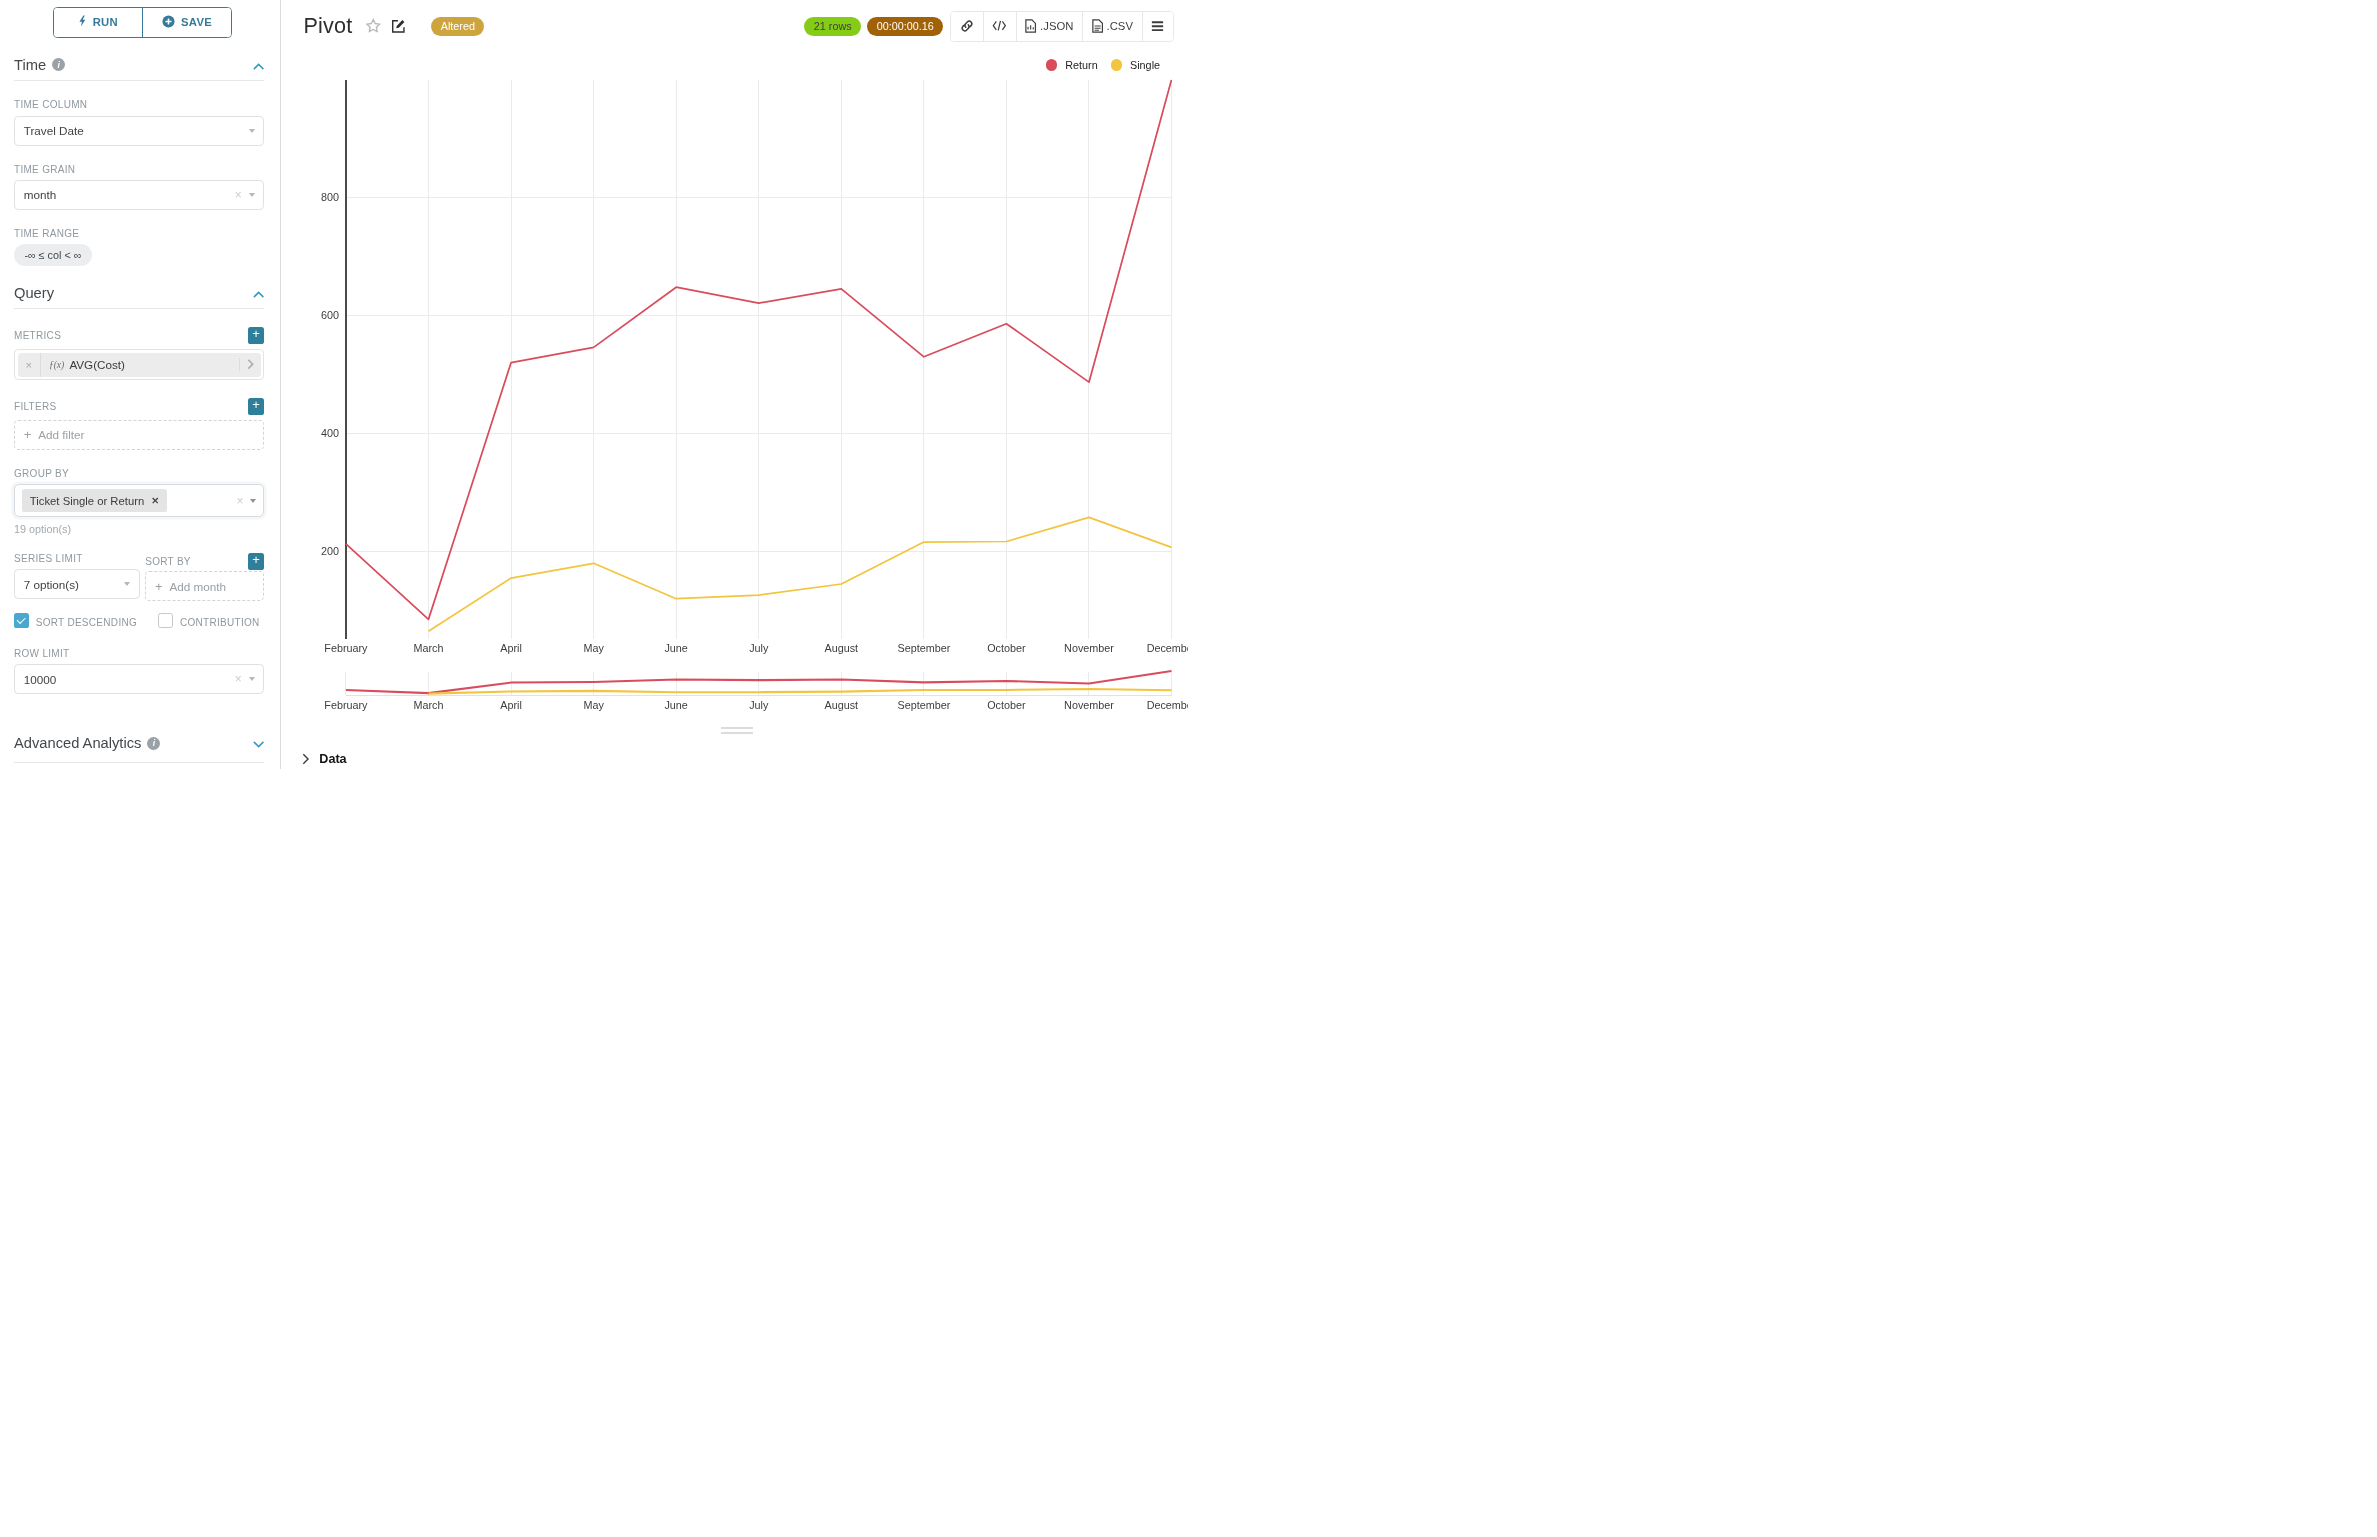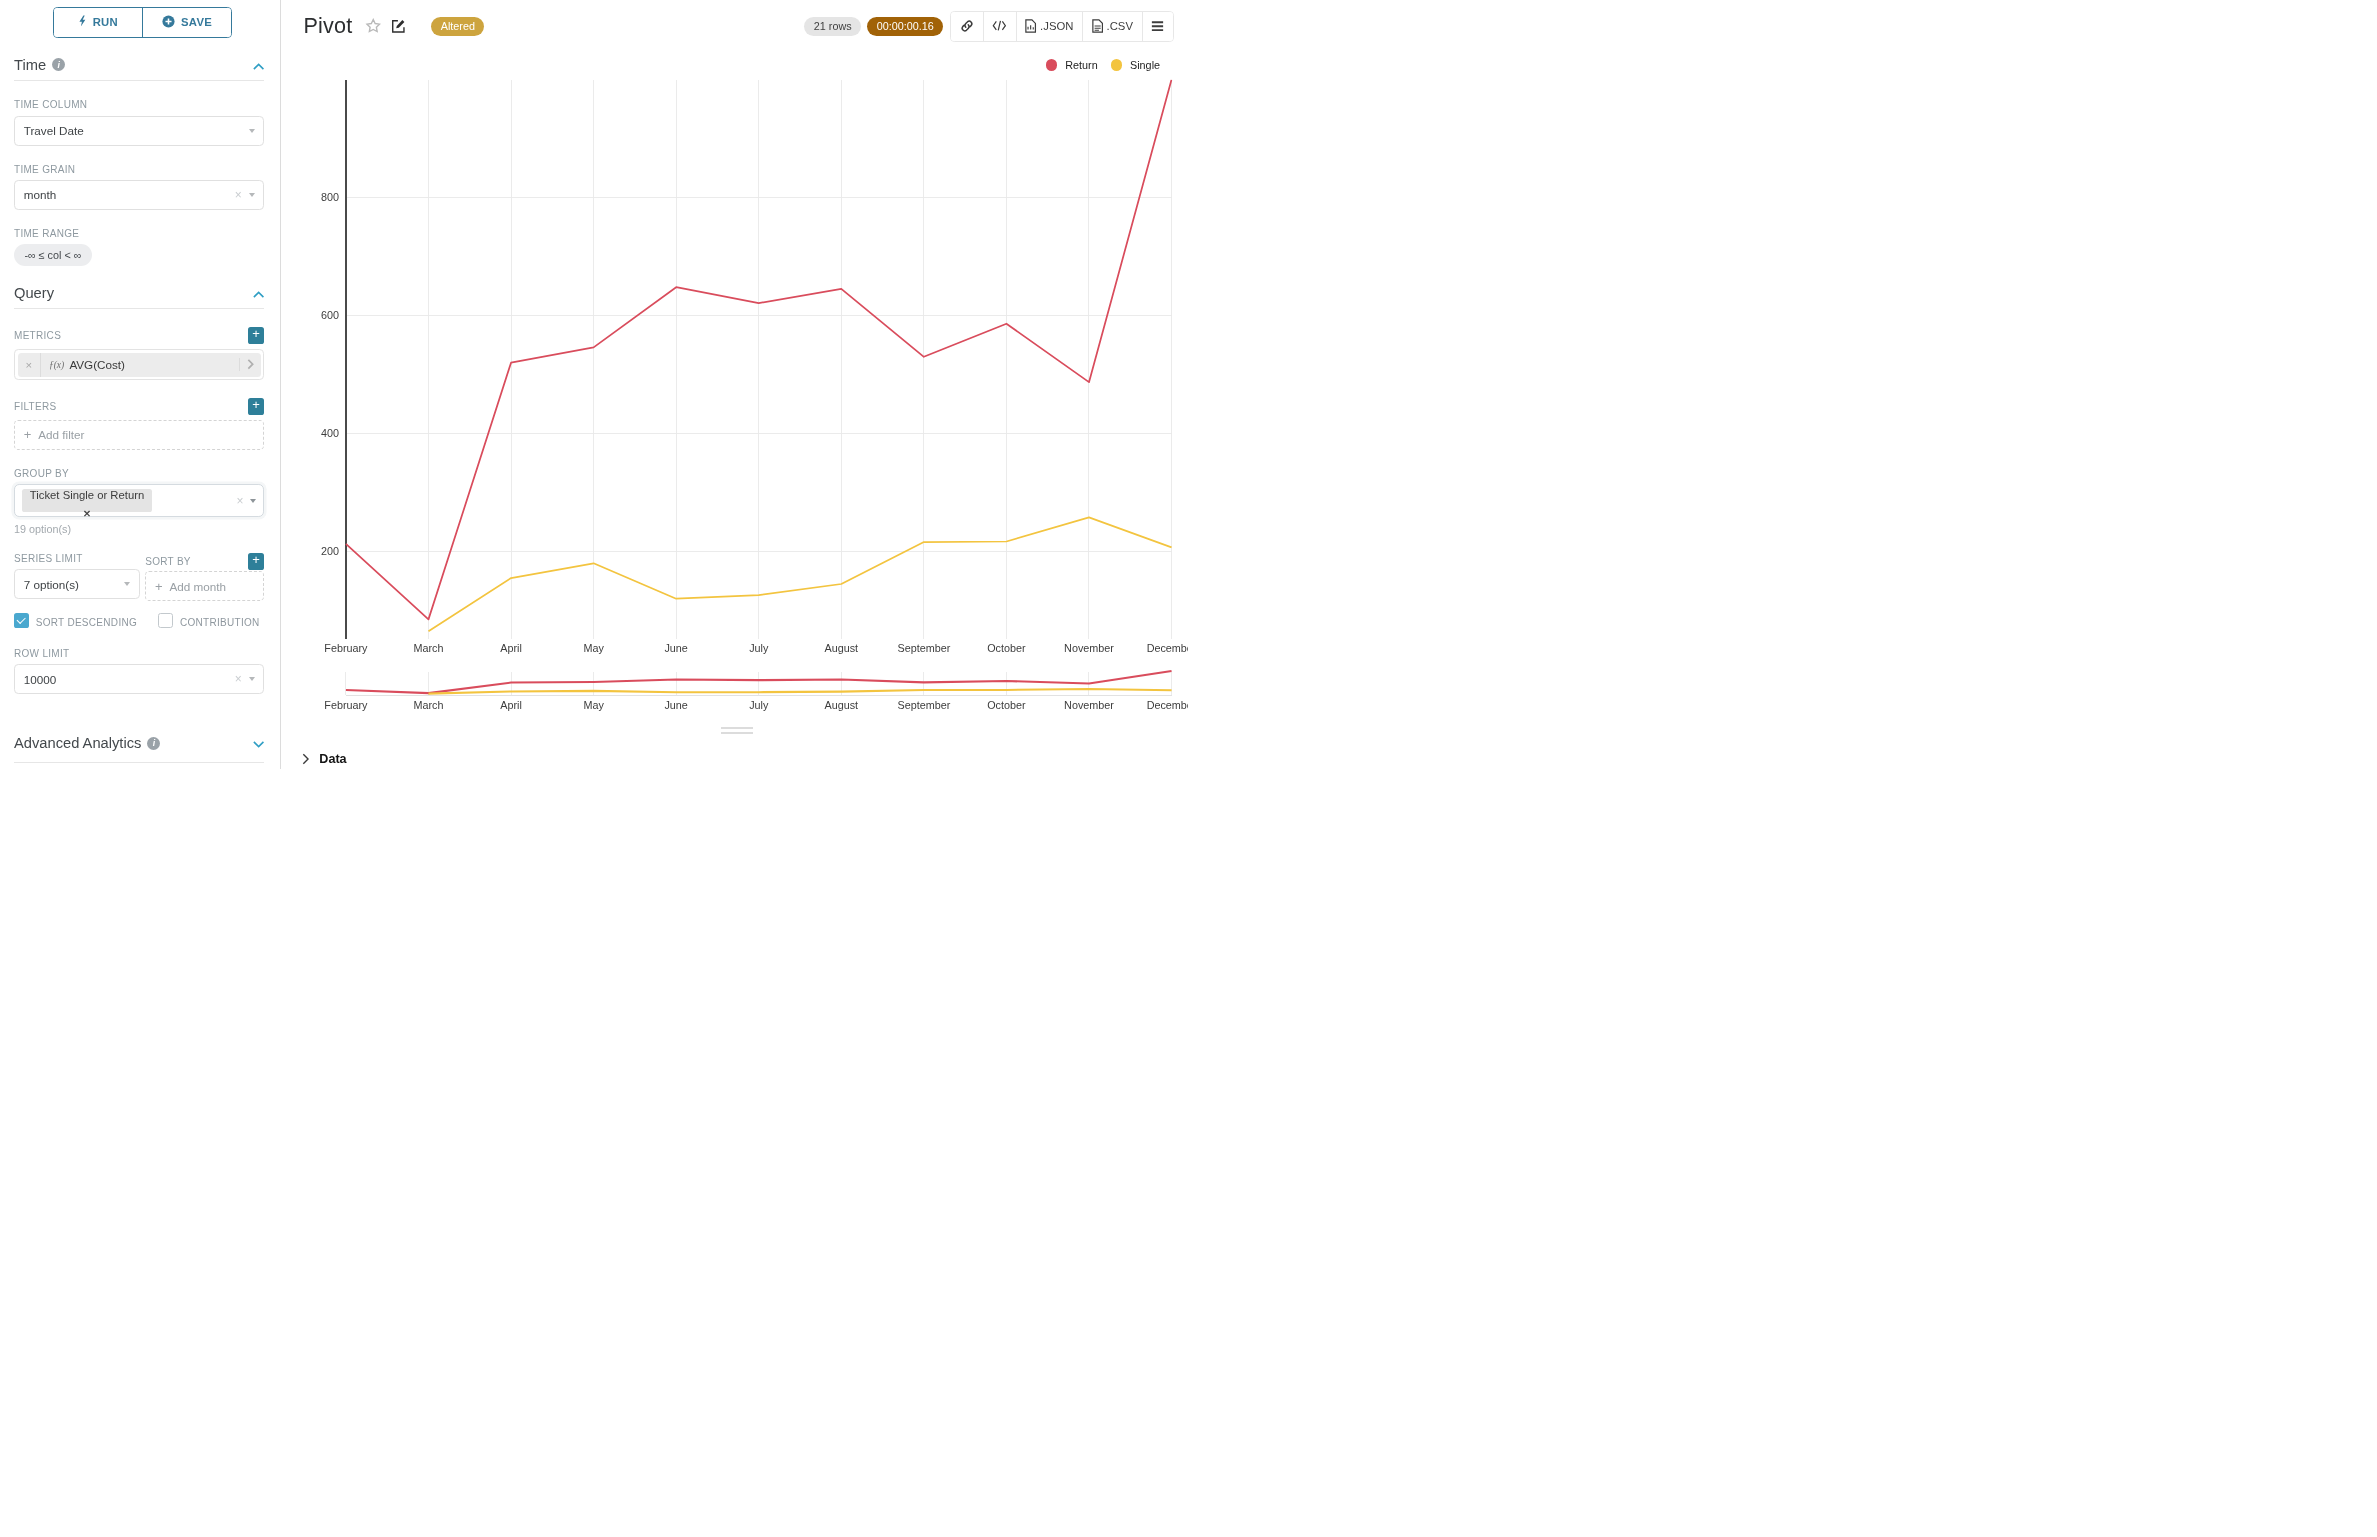--- a/index.html
+++ b/index.html
@@ -42,21 +42,21 @@
   .chip-val{font-size:11.7px;color:#3a3a3a;}
   .chip-arrow{width:21px;display:flex;align-items:center;justify-content:center;}
 
   .dashed{margin-top:5.2px;height:28px;border:1.4px dashed #d4d4d4;border-radius:4.3px;display:flex;align-items:center;
           padding:0 8.7px;color:#9aa0a5;font-size:11.7px;gap:7px;}
   .dashed .plus{font-size:13px;color:#9aa0a5;}
 
   .groupby{margin-top:5.2px;border:1.7px solid #d5dbe0;border-radius:5.2px;box-shadow:0 0 0 2.6px rgba(120,140,150,.08);
            height:31px;display:flex;align-items:center;padding:0 7px;background:#fff;}
   .gchip{display:inline-flex;align-items:center;height:22.5px;background:#e4e4e4;border-radius:2.6px;padding:0 7.8px;
-         font-size:11.3px;color:#3c3c3c;gap:7px;flex-direction:column;}
+         font-size:11.3px;color:#3c3c3c;gap:7px;}
   .gchip .x{font-size:9.5px;font-weight:700;color:#444;}
   .hint{font-size:10.8px;color:#a3a9ae;margin-top:6px;}
 
   .two-col{display:flex;margin-top:0;}
   .col-a{width:126px;}
   .col-b{flex:1;margin-left:5.2px;}
   .check-row{display:flex;margin-top:12px;gap:13px;}
   .chk{width:14.7px;height:14.7px;border-radius:2.6px;float:left;margin-right:7px;box-sizing:border-box;}
   .chk.on{background:#4aa8cf;position:relative;}
   .chk.on::after{content:'';position:absolute;left:3px;top:3.5px;width:7px;height:3.5px;
@@ -65,21 +65,21 @@
   .chk-label{font-size:10px;color:#8e979e;letter-spacing:0.3px;line-height:14px;}
 
   
   .main{position:absolute;left:281px;top:0;width:907px;height:769px;background:#fff;}
   .main-header{position:absolute;left:0;right:0;top:0;height:52px;display:flex;align-items:center;
                padding:0 14px 0 22.5px;box-sizing:border-box;}
   .title{font-size:21.6px;color:#2c2e30;font-weight:500;letter-spacing:0.2px;}
   .hicon{margin-left:12px;display:flex;align-items:center;}
   .badge{height:19px;border-radius:9.5px;display:inline-flex;align-items:center;padding:0 9.5px;font-size:10.8px;}
   .badge.altered{background:#cda43e;color:#fff;margin-left:26px;}
-  .badge.rows{background:#e5e5e5;color:#3f3f3f;}
+  .badge.rows{background:#84cc16;color:#3f3f3f;}
   .badge.timer{background:#a16207;color:#fff;margin-left:6px;}
   .hspacer{flex:1;}
   .toolbar{display:flex;height:29px;border:0.9px solid #e7e7e7;border-radius:4.3px;margin-left:7px;overflow:hidden;}
   .tbtn{display:flex;align-items:center;justify-content:center;padding:0 8.7px;gap:3.5px;font-size:11.3px;color:#3d3d3d;
         background:#fff;cursor:pointer;}
   .tbtn+.tbtn{border-left:0.9px solid #e7e7e7;}
 
   .legend{position:absolute;left:765px;top:59px;display:flex;align-items:center;gap:13px;}
   .litem{display:flex;align-items:center;gap:8px;font-size:10.8px;color:#1d1d1d;}
   .ldot{width:11.3px;height:11.3px;border-radius:50%;display:inline-block;}

